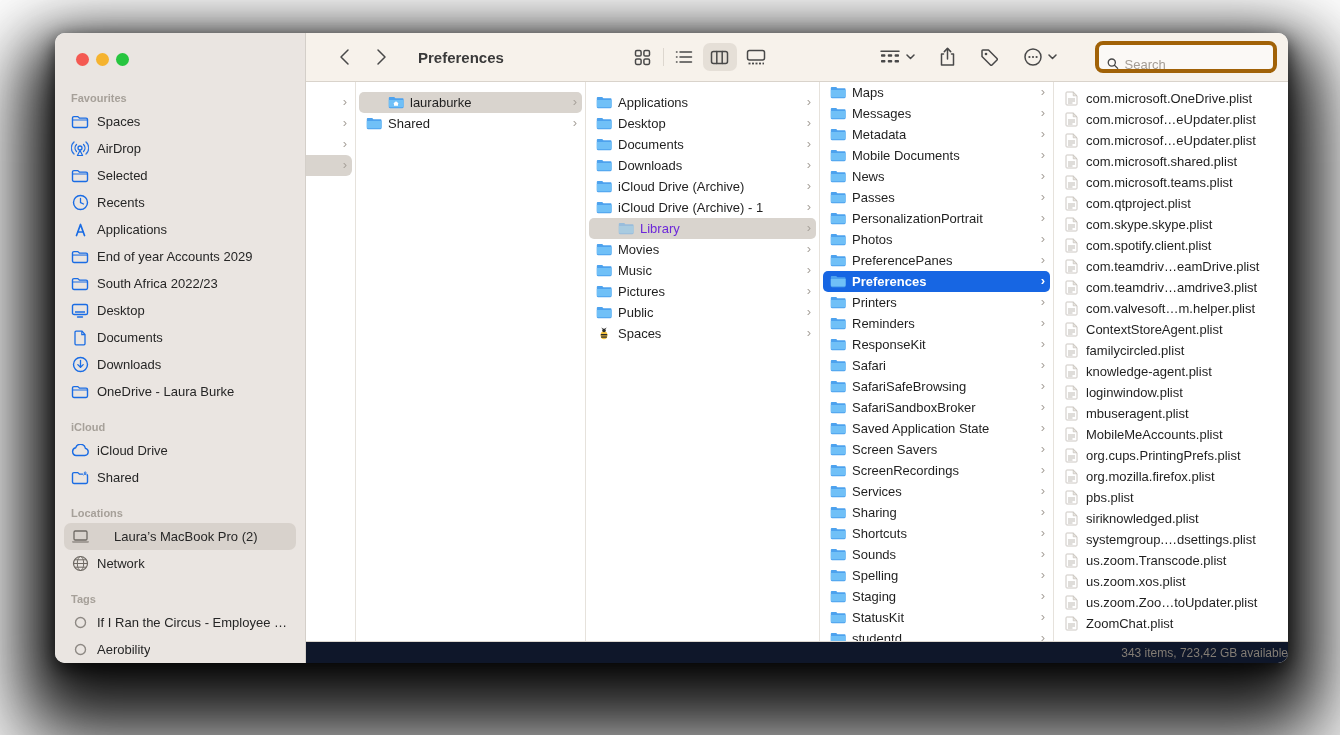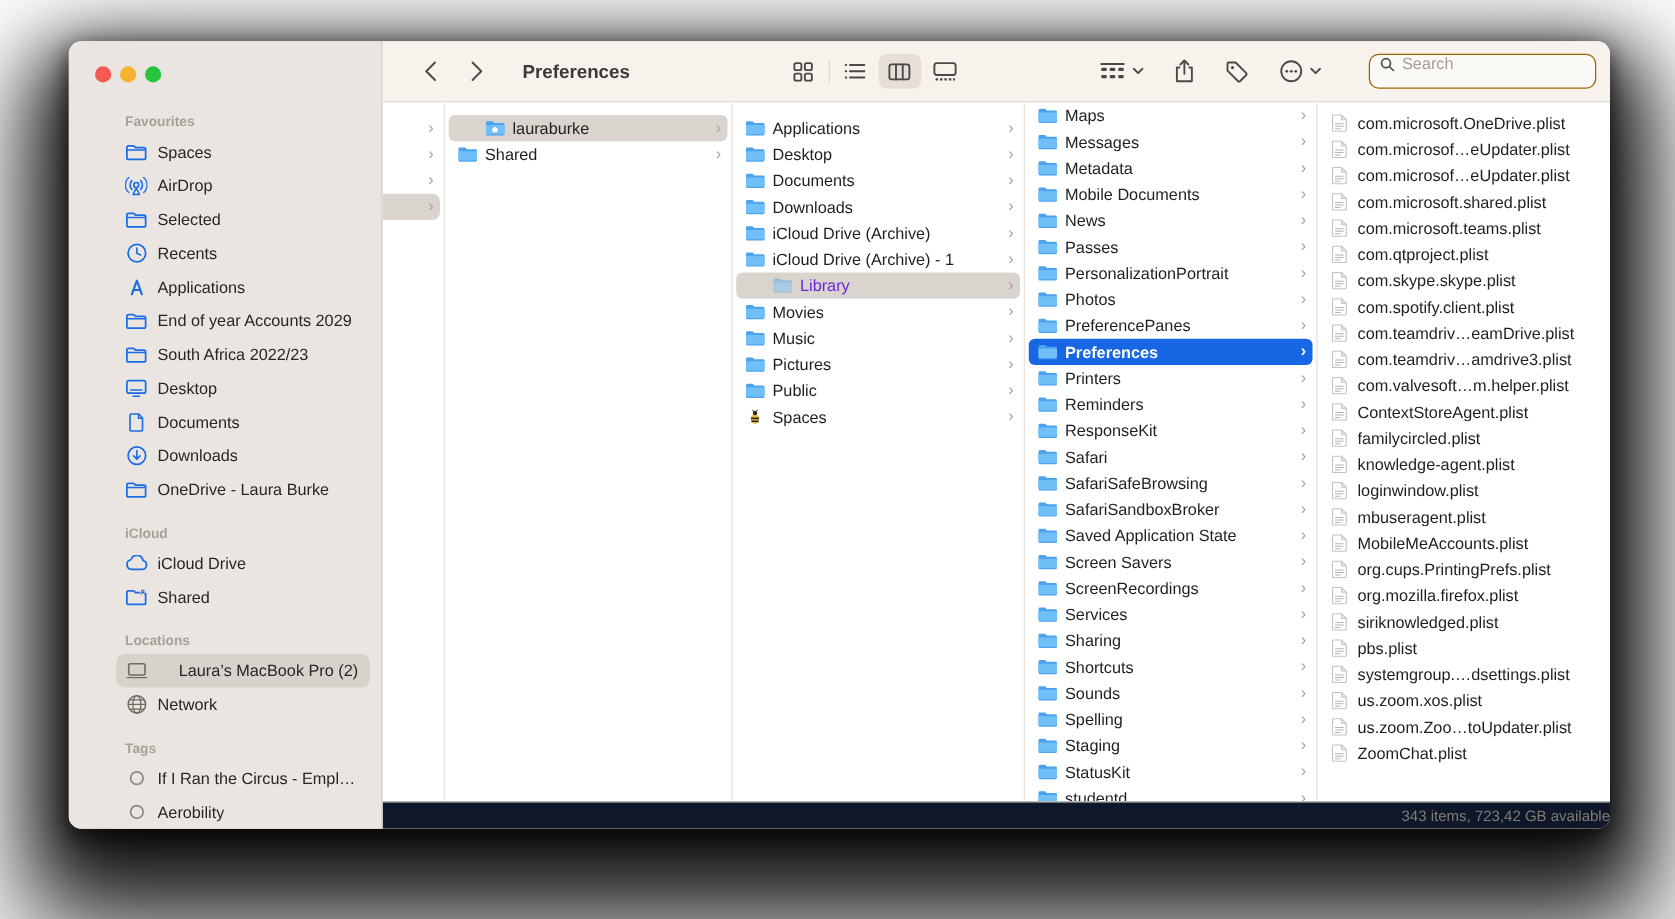--- a/index.html
+++ b/index.html
@@ -15,21 +15,21 @@
 
   
   .sidebar{ width:251px; min-width:251px; background:#eae5e1; border-right:1px solid #d4cfc9;
     padding-top:20px; position:relative; }
   .traffic{ display:flex; gap:7px; padding-left:21px; }
   .tl{ width:13px; height:13px; border-radius:50%; }
   .tl.red{ background:#f45952; }
   .tl.yellow{ background:#f5b32f; }
   .tl.green{ background:#27c53f; }
 
-  .sb-sections{ margin-top:22px;margin-left:29px; }
+  .sb-sections{ margin-top:22px; }
   .sb-section{ margin-bottom:12px; }
   .sb-header{ font-size:11px; font-weight:700; color:#a6a099; padding:4px 0 4px 16px; }
   .sb-item{ display:flex; align-items:center; height:27px; padding:0 6px 0 6px; margin:0 9px;
     border-radius:7px; font-size:13px; color:#262626; white-space:nowrap; overflow:hidden; }
   .sb-item.sel{ background:#d8d2cc;gap:17px; }
   .sb-item .icn{ width:20px; min-width:20px; height:18px; display:flex; align-items:center; justify-content:center; margin-right:7px; }
   .sb-item .icn svg{ display:block; }
   .sb-label{ overflow:hidden; text-overflow:ellipsis; }
 
   
@@ -40,22 +40,22 @@
   .nav-btn{ width:26px; height:26px; display:flex; align-items:center; justify-content:center; border-radius:6px; }
   .nav-btn + .nav-btn{ margin-left:10px; }
   .tb-title{ font-size:15px; font-weight:700; color:#3a3a3a; margin-left:24px; }
   .view-group{ display:flex; align-items:center; }
   .view-btn{ width:34px; height:28px; display:flex; align-items:center; justify-content:center; border-radius:7px; margin:0 1px; }
   .view-btn.selected{ background:#e5dfd7; }
   .view-sep{ width:1px; height:18px; background:#ddd7cf; margin:0 2px; }
   .tb-right{ display:flex; align-items:center; gap:24px; }
   .tb-btn{ display:flex; align-items:center; justify-content:center; border-radius:6px; }
   .drop-chev{ margin-left:5px; display:flex; }
-  .search-field{ width:182px; height:28px; background:rgba(255,255,255,0.55); border:1px solid #a16207;
-    border-radius:8px; display:flex; align-items:flex-end; padding:12px 8px; margin-left:38px; }
+  .search-field{ width:182px; height:28px; background:rgba(255,255,255,0.55); border:4px solid #a16207;
+    border-radius:8px; display:flex; align-items:flex-start; padding:12px 8px; margin-left:38px; }
   .search-field input{ border:0; outline:0; background:transparent; font-size:13px; color:#3c3c3c;
     width:100%; margin-left:6px; font-family:inherit; }
   .search-field input::placeholder{ color:#a49d95; }
   .sp1{ flex:1.15; } .sp2{ flex:1; }
 
   
   .columns{ flex:1; display:flex; background:#ffffff; min-height:0; overflow:hidden; }
   .col{ border-right:1px solid #e6e2dc; overflow:hidden; }
   .col-0{ width:50px; min-width:50px; padding-top:10px; }
   .col-1{ width:230px; min-width:230px; padding-top:10px; }
@@ -1093,49 +1093,63 @@
               <svg width="13" height="15" viewBox="0 0 13 15">
                 <path d="M1 1.8c0-.5.4-.8.8-.8h6.4L12 4.8v8.4c0 .5-.4.8-.8.8H1.8c-.4 0-.8-.3-.8-.8z" fill="#ffffff" stroke="#c6c1bb" stroke-width="0.9"></path>
                 <path d="M8.2 1v3.8H12z" fill="#e8e4de" stroke="#c6c1bb" stroke-width="0.7"></path>
                 <g stroke="#b8b3ad" stroke-width="0.9">
                   <line x1="3" y1="8" x2="10" y2="8"></line>
                   <line x1="3" y1="10" x2="10" y2="10"></line>
                   <line x1="3" y1="12" x2="7.5" y2="12"></line>
                 </g>
               </svg>
             </span>
+            <span class="lbl">pbs.plist</span>
+          </div>
+          <div class="row">
+            <span class="icn">
+              <svg width="13" height="15" viewBox="0 0 13 15">
+                <path d="M1 1.8c0-.5.4-.8.8-.8h6.4L12 4.8v8.4c0 .5-.4.8-.8.8H1.8c-.4 0-.8-.3-.8-.8z" fill="#ffffff" stroke="#c6c1bb" stroke-width="0.9"></path>
+                <path d="M8.2 1v3.8H12z" fill="#e8e4de" stroke="#c6c1bb" stroke-width="0.7"></path>
+                <g stroke="#b8b3ad" stroke-width="0.9">
+                  <line x1="3" y1="8" x2="10" y2="8"></line>
+                  <line x1="3" y1="10" x2="10" y2="10"></line>
+                  <line x1="3" y1="12" x2="7.5" y2="12"></line>
+                </g>
+              </svg>
+            </span>
             <span class="lbl">siriknowledged.plist</span>
           </div>
           <div class="row">
             <span class="icn">
               <svg width="13" height="15" viewBox="0 0 13 15">
                 <path d="M1 1.8c0-.5.4-.8.8-.8h6.4L12 4.8v8.4c0 .5-.4.8-.8.8H1.8c-.4 0-.8-.3-.8-.8z" fill="#ffffff" stroke="#c6c1bb" stroke-width="0.9"></path>
                 <path d="M8.2 1v3.8H12z" fill="#e8e4de" stroke="#c6c1bb" stroke-width="0.7"></path>
                 <g stroke="#b8b3ad" stroke-width="0.9">
                   <line x1="3" y1="8" x2="10" y2="8"></line>
                   <line x1="3" y1="10" x2="10" y2="10"></line>
                   <line x1="3" y1="12" x2="7.5" y2="12"></line>
                 </g>
               </svg>
             </span>
-            <span class="lbl">pbs.plist</span>
-          </div>
-          <div class="row">
-            <span class="icn">
-              <svg width="13" height="15" viewBox="0 0 13 15">
-                <path d="M1 1.8c0-.5.4-.8.8-.8h6.4L12 4.8v8.4c0 .5-.4.8-.8.8H1.8c-.4 0-.8-.3-.8-.8z" fill="#ffffff" stroke="#c6c1bb" stroke-width="0.9"></path>
-                <path d="M8.2 1v3.8H12z" fill="#e8e4de" stroke="#c6c1bb" stroke-width="0.7"></path>
-                <g stroke="#b8b3ad" stroke-width="0.9">
-                  <line x1="3" y1="8" x2="10" y2="8"></line>
-                  <line x1="3" y1="10" x2="10" y2="10"></line>
-                  <line x1="3" y1="12" x2="7.5" y2="12"></line>
-                </g>
-              </svg>
-            </span>
             <span class="lbl">systemgroup.…dsettings.plist</span>
+          </div>
+          <div class="row">
+            <span class="icn">
+              <svg width="13" height="15" viewBox="0 0 13 15">
+                <path d="M1 1.8c0-.5.4-.8.8-.8h6.4L12 4.8v8.4c0 .5-.4.8-.8.8H1.8c-.4 0-.8-.3-.8-.8z" fill="#ffffff" stroke="#c6c1bb" stroke-width="0.9"></path>
+                <path d="M8.2 1v3.8H12z" fill="#e8e4de" stroke="#c6c1bb" stroke-width="0.7"></path>
+                <g stroke="#b8b3ad" stroke-width="0.9">
+                  <line x1="3" y1="8" x2="10" y2="8"></line>
+                  <line x1="3" y1="10" x2="10" y2="10"></line>
+                  <line x1="3" y1="12" x2="7.5" y2="12"></line>
+                </g>
+              </svg>
+            </span>
+            <span class="lbl">us.zoom.Transcode.plist</span>
           </div>
           <div class="row">
             <span class="icn">
               <svg width="13" height="15" viewBox="0 0 13 15">
                 <path d="M1 1.8c0-.5.4-.8.8-.8h6.4L12 4.8v8.4c0 .5-.4.8-.8.8H1.8c-.4 0-.8-.3-.8-.8z" fill="#ffffff" stroke="#c6c1bb" stroke-width="0.9"></path>
                 <path d="M8.2 1v3.8H12z" fill="#e8e4de" stroke="#c6c1bb" stroke-width="0.7"></path>
                 <g stroke="#b8b3ad" stroke-width="0.9">
                   <line x1="3" y1="8" x2="10" y2="8"></line>
                   <line x1="3" y1="10" x2="10" y2="10"></line>
                   <line x1="3" y1="12" x2="7.5" y2="12"></line>

